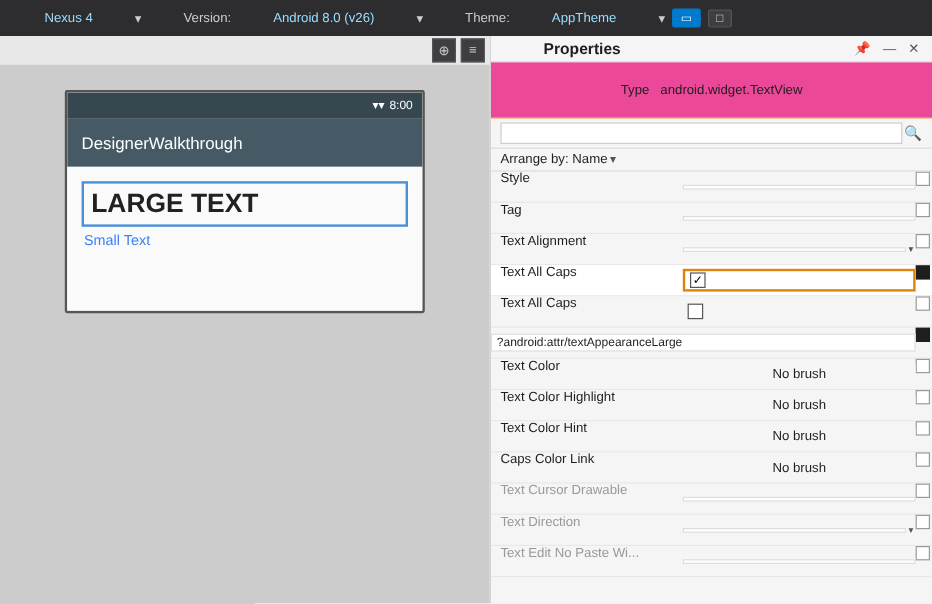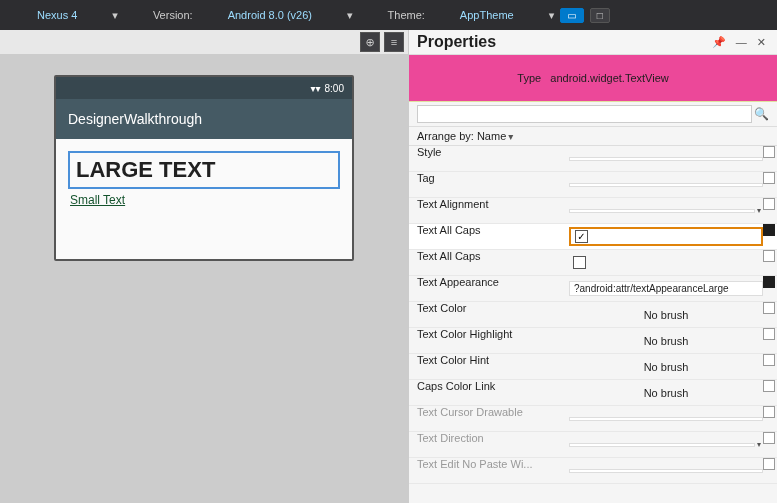--- a/index.html
+++ b/index.html
@@ -132,23 +132,22 @@
 
     .large-text {
       font-size: 22px;
       font-weight: bold;
       color: #212121;
       text-transform: uppercase;
     }
 
     .small-text {
       font-size: 12px;
-      color: #14532d;
+      color: #3b82f6;
       padding-left: 2px;
-      text-decoration: underline;
     }
 
     
     .properties-panel {
       flex: 1;
       background: #f5f5f5;
       display: flex;
       flex-direction: column;
       border-left: 1px solid #ccc;
       overflow: hidden;
@@ -157,23 +156,24 @@
     .properties-header {
       background: #f5f5f5;
       border-bottom: 1px solid #ddd;
       padding: 3px 8px;
       display: flex;
       align-items: center;
       justify-content: space-between;
     }
 
     .properties-title {
-      font-size: 16px;
+      font-size: 13px;
       font-weight: bold;
       color: #1e1e1e;
+      margin-left: 36px;
     }
 
     .properties-header-icons {
       display: flex;
       gap: 4px;
       align-items: center;
     }
 
     .header-icon {
       color: #555;
@@ -453,21 +453,20 @@
         <span class="prop-name">Text All Caps</span>
         <div class="prop-value-container">
           <div class="prop-checkbox-container">
             <div class="prop-checkbox"></div>
           </div>
         </div>
         <div class="prop-end-square"></div>
       </div>
 
       <div class="prop-row">
-        <span class="prop-name">Text Appearance</span>
         <div class="prop-value-container">
           <div class="prop-value text-input" style="font-size:10px;">?android:attr/textAppearanceLarge</div>
         </div>
         <div class="prop-end-black"></div>
       </div>
 
       <div class="prop-row">
         <span class="prop-name">Text Color</span>
         <div class="prop-value-container">
           <div class="prop-value no-brush">No brush</div>

